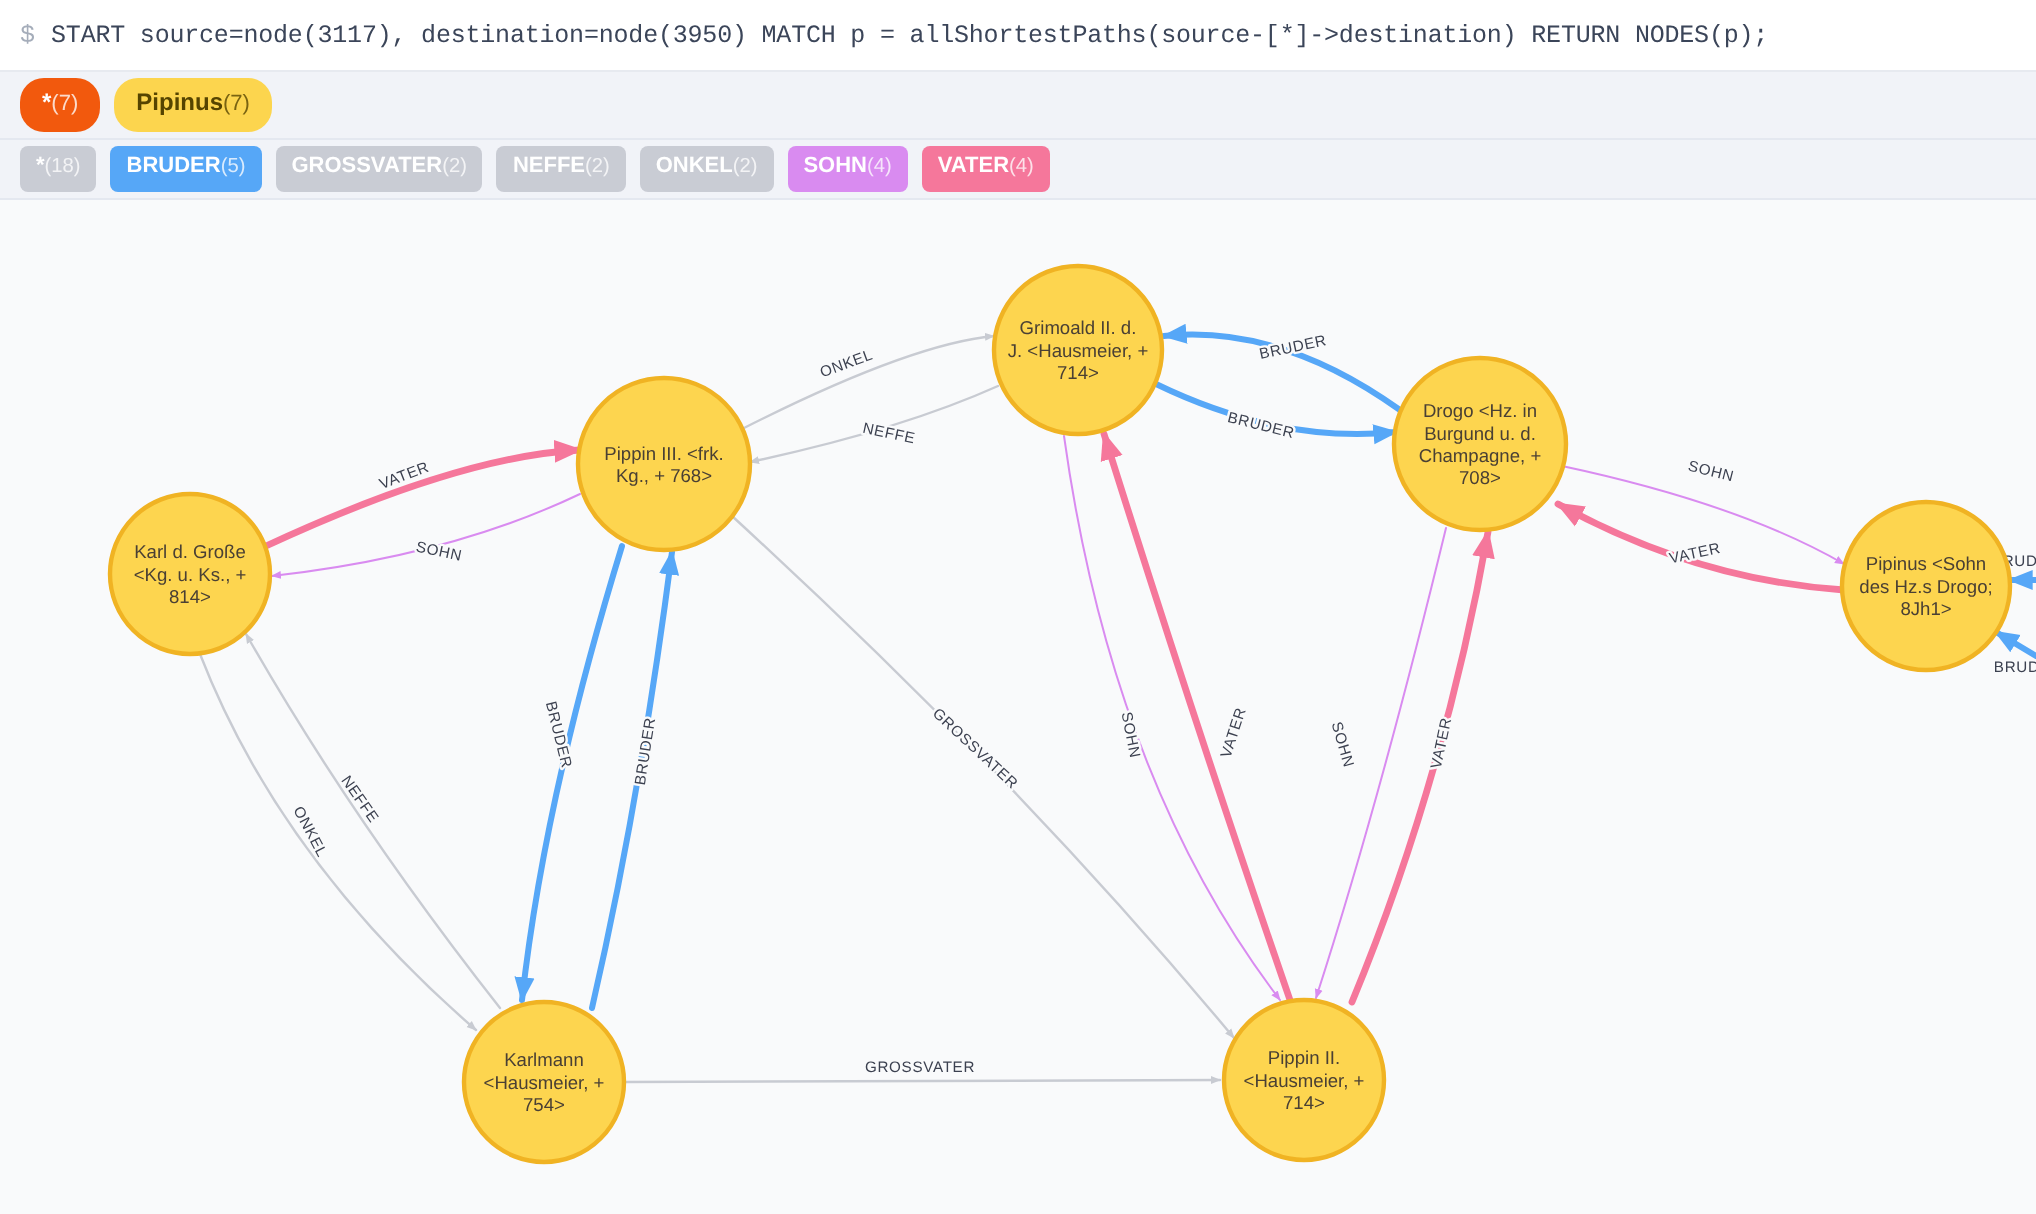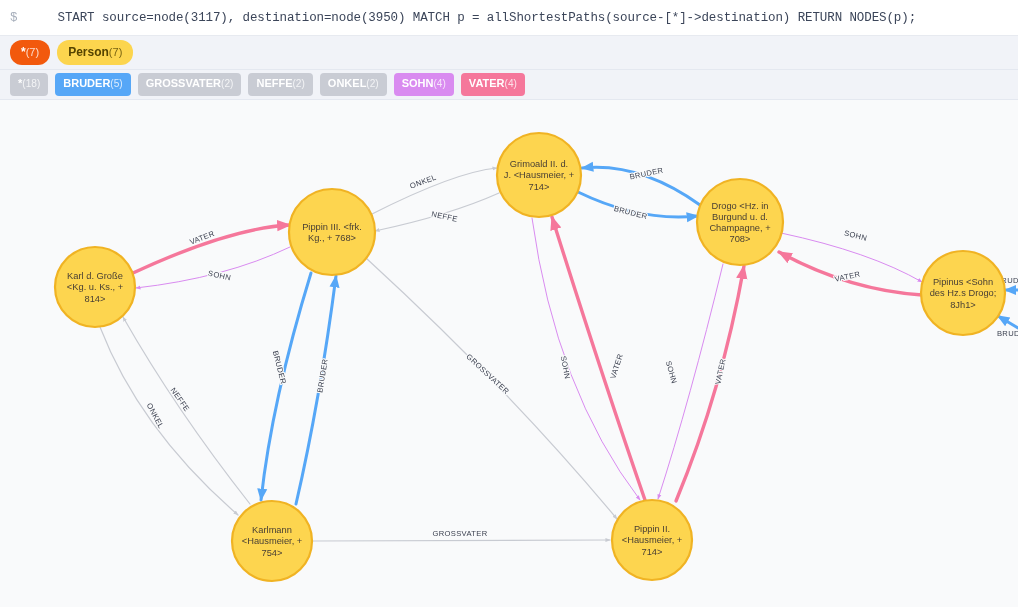--- a/index.html
+++ b/index.html
@@ -17,21 +17,21 @@
     border-bottom:1px solid #E7EAF0;
     display:flex;align-items:center;
     box-sizing:border-box;padding:0 10px;
   }
   .prompt{
     color:#A5ADBA;font-family:"Liberation Mono", monospace;
     font-size:12.5px;margin-right:8px;user-select:none;
   }
   .query-text{
     color:#3B4559;font-family:"Liberation Mono", monospace;
-    font-size:12.5px;white-space:nowrap;letter-spacing:-0.1px;margin-left:32px;
+    font-size:12.5px;white-space:nowrap;letter-spacing:-0.1px;
   }
 
   
   .legend-row{
     position:absolute;left:0;width:1018px;
     background:#F1F3F8;
     display:flex;align-items:center;
     box-sizing:border-box;padding:0 10px;
   }
   .legend-row.labels{top:36px;height:34px;border-bottom:1px solid #E4E8F0;}
@@ -83,21 +83,21 @@
     <span class="prompt">$</span>
     <span class="query-text">START source=node(3117), destination=node(3950) MATCH p = allShortestPaths(source-[*]-&gt;destination) RETURN NODES(p);</span>
   </div>
 
   <div class="legend-row labels" id="legend-labels">
       <span class="chip" style="background: rgb(242, 89, 13); color: rgb(255, 255, 255);">
         <span>*</span>
         <span class="cnt">(7)</span>
       </span>
       <span class="chip" style="background: rgb(252, 213, 78); color: rgb(85, 68, 0);">
-        <span>Person</span>
+        <span>Pipinus</span>
         <span class="cnt">(7)</span>
       </span>
     </div>
 
   <div class="legend-row rels" id="legend-rels">
       <span class="chip" style="background: rgb(201, 204, 212); color: rgb(255, 255, 255);">
         <span>*</span>
         <span class="cnt">(18)</span>
       </span>
       <span class="chip" style="background: rgb(86, 167, 247); color: rgb(255, 255, 255);">

